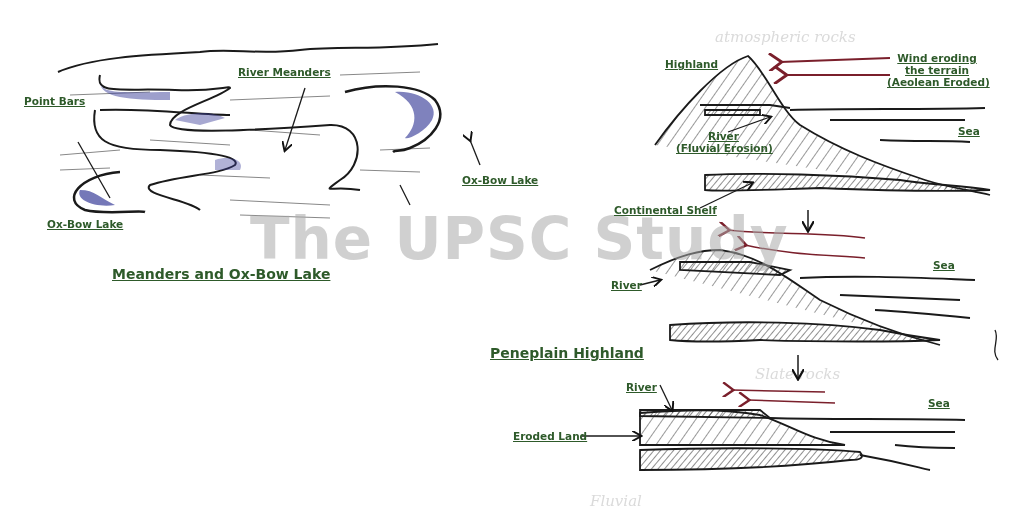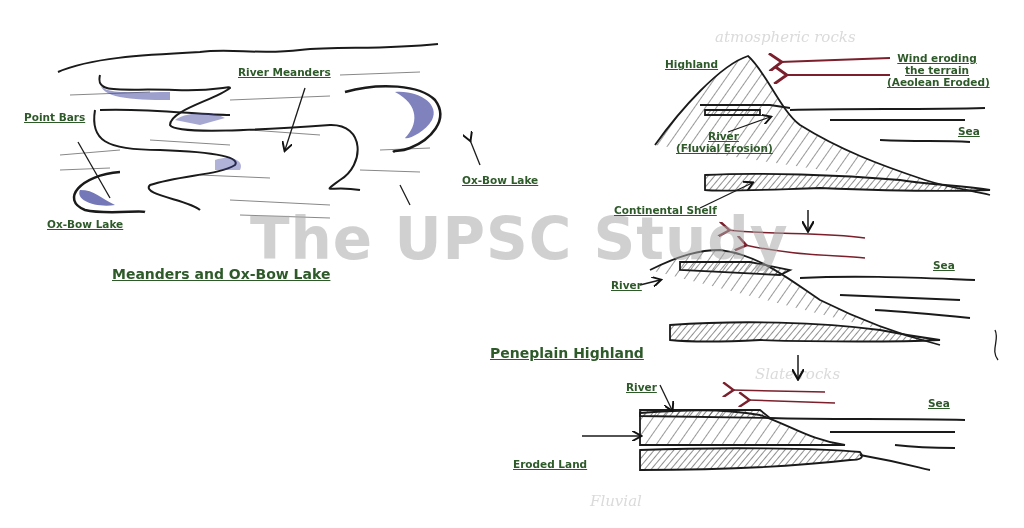--- a/index.html
+++ b/index.html
@@ -125,21 +125,21 @@
   </g>
   <g stroke="#7a1f2b" fill="none" stroke-width="1.5">
     <path d="M825,392 L732,390" marker-end="url(#arrowRed)"></path>
     <path d="M835,403 L748,400" marker-end="url(#arrowRed)"></path>
   </g>
 </svg>
 
 <div class="watermark">The UPSC Study</div>
 
 <div class="lbl" style="left:238px;top:66px;">River Meanders</div>
-<div class="lbl" style="left:24px;top:111px;">Point Bars</div>
+<div class="lbl" style="left:24px;top:95px;">Point Bars</div>
 <div class="lbl" style="left:47px;top:218px;">Ox-Bow Lake</div>
 <div class="lbl" style="left:462px;top:174px;">Ox-Bow Lake</div>
 <div class="title" style="left:112px;top:266px;">Meanders and Ox-Bow Lake</div>
 
 <div class="lbl" style="left:665px;top:58px;">Highland</div>
 <div class="lbl center" style="left:887px;top:52px;width:100px;">
   <div>Wind  eroding</div>
   <div>the terrain</div>
   <div>(Aeolean Eroded)</div>
 </div>
@@ -149,13 +149,13 @@
 </div>
 <div class="lbl" style="left:958px;top:125px;">Sea</div>
 <div class="lbl" style="left:614px;top:204px;">Continental Shelf</div>
 
 <div class="lbl" style="left:611px;top:279px;">River</div>
 <div class="lbl" style="left:933px;top:259px;">Sea</div>
 <div class="title" style="left:490px;top:345px;">Peneplain Highland</div>
 
 <div class="lbl" style="left:626px;top:381px;">River</div>
 <div class="lbl" style="left:928px;top:397px;">Sea</div>
-<div class="lbl" style="left:513px;top:430px;margin-top:28px;">Eroded Land</div>
+<div class="lbl" style="left:513px;top:430px;">Eroded Land</div>
 
 </body></html>

